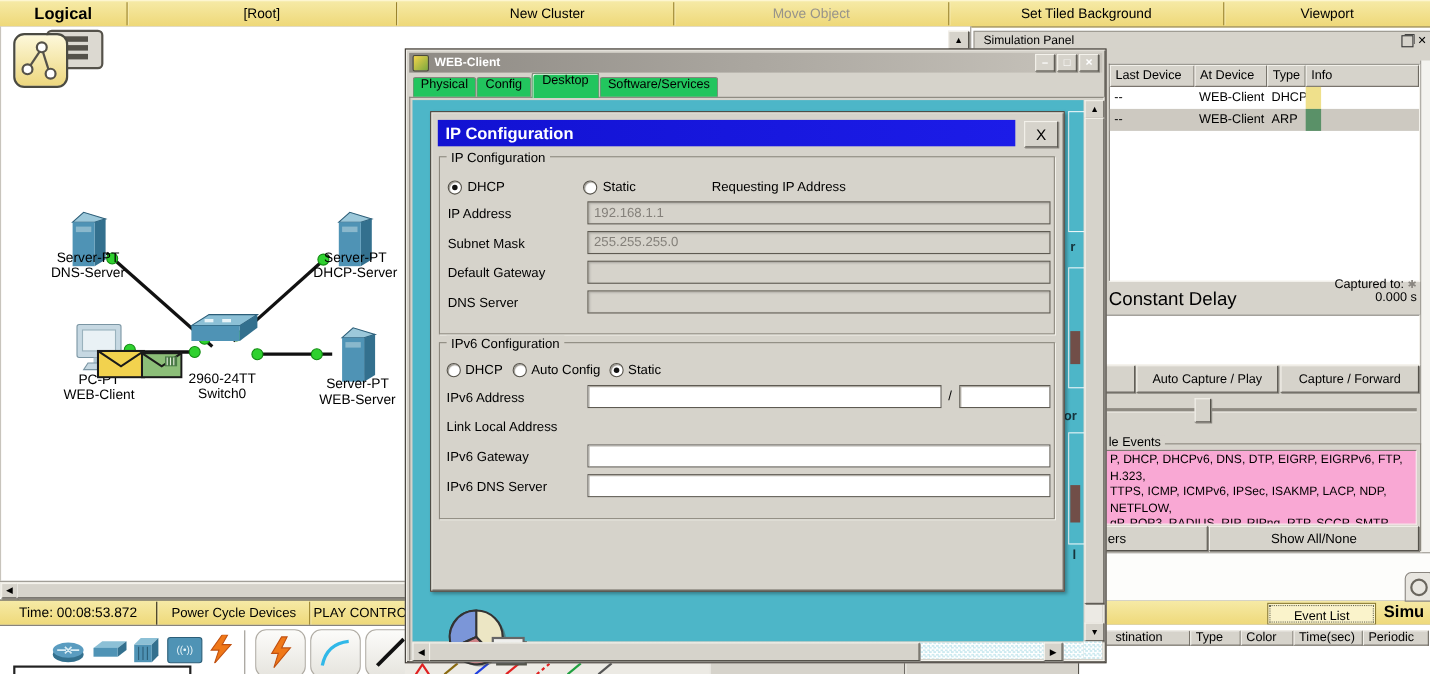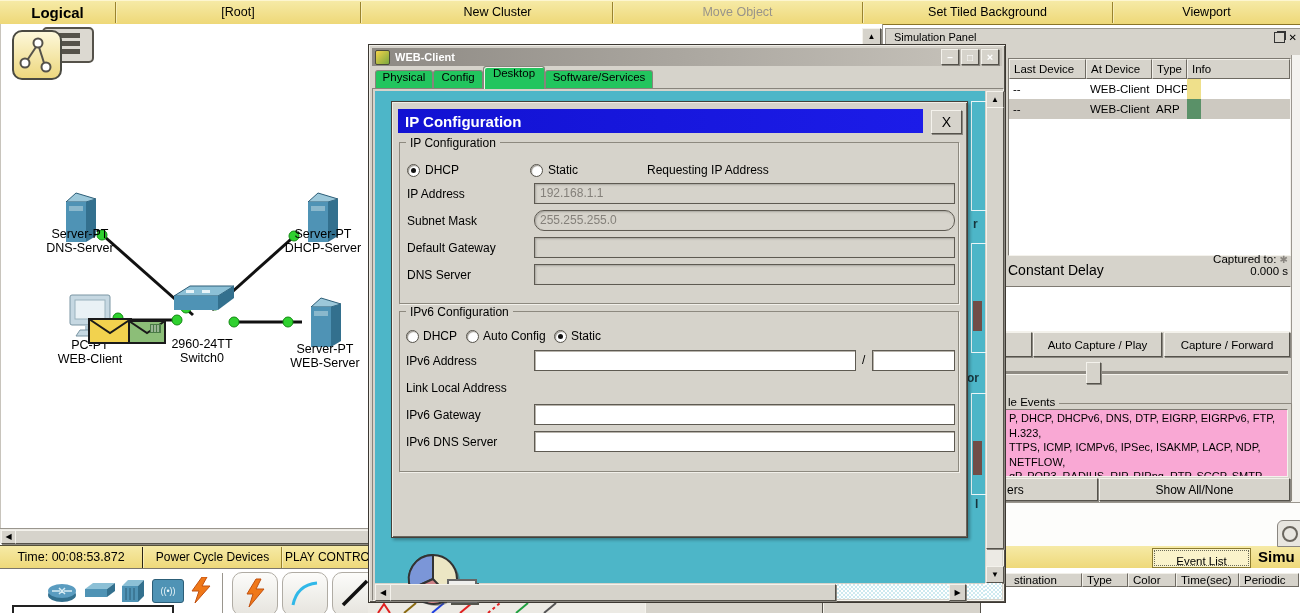--- a/index.html
+++ b/index.html
@@ -291,21 +291,21 @@
       <div class="swatch" style="background: rgb(239, 224, 139);"></div>
     </div>
     <div class="evrow" style="background:#cdc9c1;">
       <div class="evcell" style="width:77px;">--</div>
       <div class="evcell" style="width:66px;">WEB-Client</div>
       <div class="evcell" style="width:35px;">ARP</div>
       <div class="swatch" style="background: rgb(90, 145, 104);"></div>
     </div>
   </div>
 
-  <div class="t" style="left:1008px;top:262px;font-size:14px;z-index:2;"><span>Constant Delay</span></div>
+  <div class="t" style="left:1008px;top:262px;font-size:17px;z-index:2;"><span>Constant Delay</span></div>
   <div class="abs" style="left:1160px;top:253px;width:128px;text-align:right;font-size:11.5px;z-index:2;">
     <div><span>Captured to:</span> <span style="color:#8a8680;font-size:10px;">✱</span></div>
     <div>0.000 s</div>
   </div>
 
   <div class="abs sunken" style="left:988px;top:286px;width:301px;height:44px;background:#fff;z-index:2;"></div>
 
   <div class="abs btn3d" style="left:985px;top:332px;width:45px;height:23px;z-index:2;"></div>
   <div class="abs btn3d" style="left:1033px;top:332px;width:127px;height:23px;font-size:11.5px;z-index:2;">
       <span>Auto Capture / Play</span>
@@ -443,21 +443,21 @@
       <div class="leg" style="left:14px;top:34px;"><span>IP Configuration</span></div>
       <div class="radio sel" style="left:15px;top:62px;"></div>
       <div class="t" style="left:33px;top:61px;"><span>DHCP</span></div>
       <div class="radio" style="left:138px;top:62px;"></div>
       <div class="t" style="left:156px;top:61px;"><span>Static</span></div>
       <div class="t" style="left:255px;top:61px;"><span>Requesting IP Address</span></div>
 
       <div class="t" style="left:15px;top:85px;"><span>IP Address</span></div>
       <div class="inp dis" style="left:142px;top:81px;width:421px;"><span>192.168.1.1</span></div>
       <div class="t" style="left:15px;top:112px;"><span>Subnet Mask</span></div>
-      <div class="inp dis" style="left:142px;top:108px;width:421px;border-radius:10px;"><span>255.255.255.0</span></div>
+      <div class="inp dis" style="left:142px;top:108px;width:421px;"><span>255.255.255.0</span></div>
       <div class="t" style="left:15px;top:139px;"><span>Default Gateway</span></div>
       <div class="inp dis" style="left:142px;top:135px;width:421px;"><span></span></div>
       <div class="t" style="left:15px;top:166px;"><span>DNS Server</span></div>
       <div class="inp dis" style="left:142px;top:162px;width:421px;"><span></span></div>
 
       <div class="gb" style="left:7px;top:209px;width:558px;height:159px;"></div>
       <div class="leg" style="left:14px;top:203px;"><span>IPv6 Configuration</span></div>
       <div class="radio" style="left:14px;top:228px;"></div>
       <div class="t" style="left:31px;top:227px;"><span>DHCP</span></div>
       <div class="radio" style="left:74px;top:228px;"></div>

